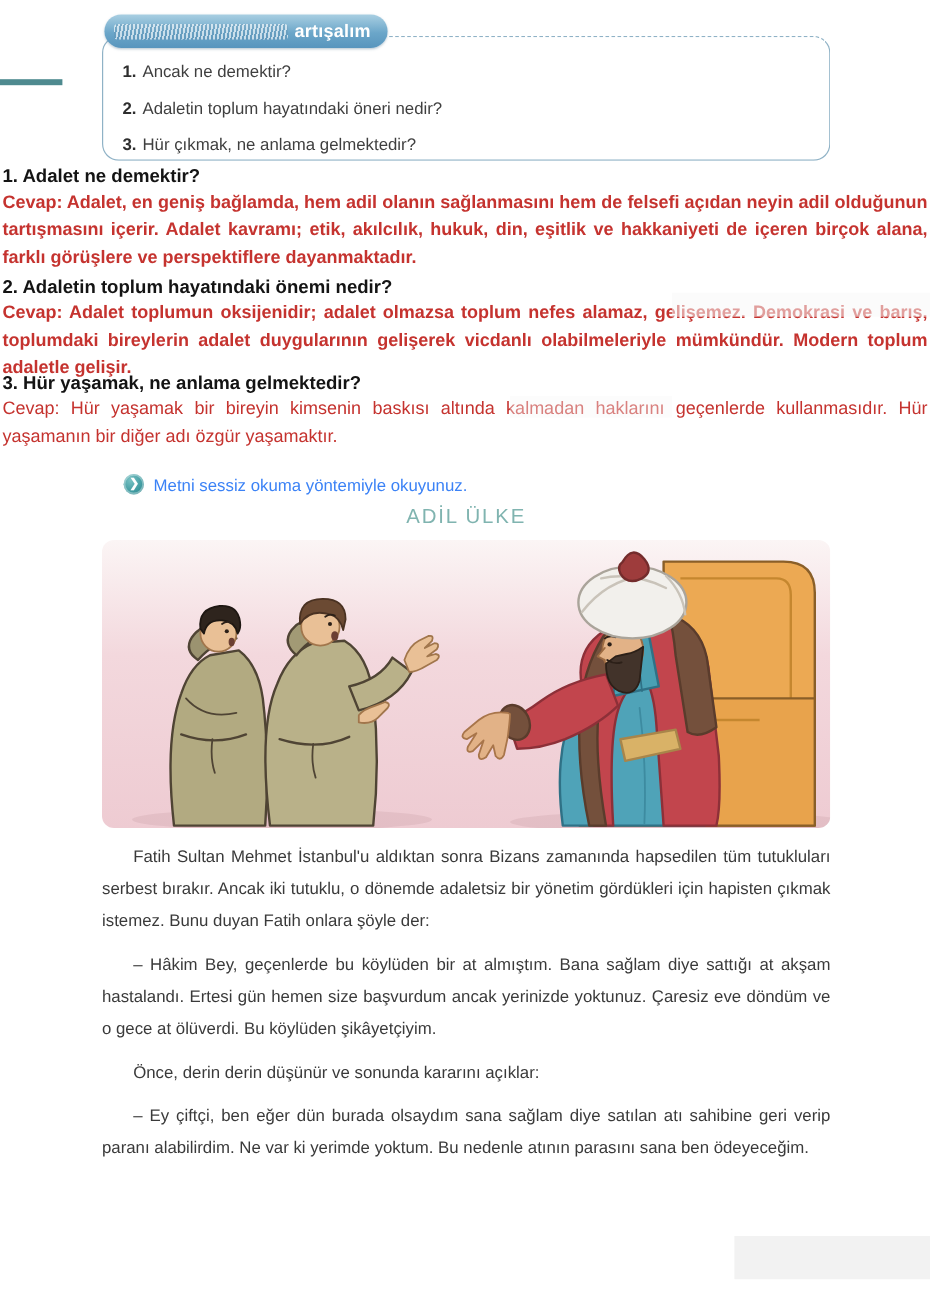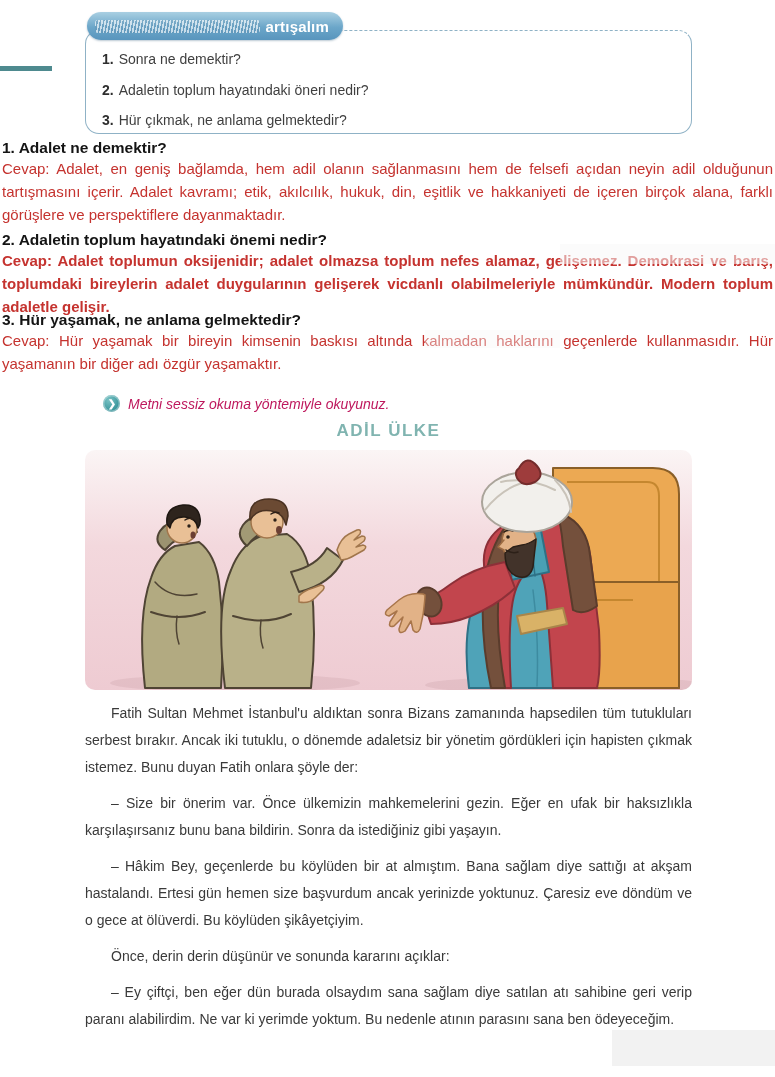--- a/index.html
+++ b/index.html
@@ -5,50 +5,50 @@
   html,body{margin:0;padding:0;background:#ffffff;}
   #page{position:relative;width:775px;height:1077px;background:#ffffff;overflow:hidden;
         font-family:"Liberation Sans", sans-serif;}
 
   
   .accent-bar{position:absolute;left:0;top:66px;width:52px;height:5px;background:#4e8a8f;}
 
   
   .prep-box{position:absolute;left:85px;top:30px;width:605px;height:102px;
             border:1px solid #8fb2c6;border-top:1px dashed #8fb2c6;border-radius:14px;background:#ffffff;}
-  .prep-tab{position:absolute;left:87px;top:12px;width:256px;height:28px;border-radius:15px;
+  .prep-tab{position:absolute;left:87px;top:12px;width:236px;height:28px;border-radius:15px;
             background:linear-gradient(180deg,#a9cfe2 0%,#6ba6c9 55%,#5895bd 100%);
             box-shadow:0 1px 2px rgba(60,100,130,.35);
             display:flex;align-items:center;justify-content:flex-end;padding:0 14px 0 8px;box-sizing:border-box;}
   .prep-tab .scribble{flex:1;height:13px;margin-right:6px;border-radius:3px;opacity:.85;
             background:repeating-linear-gradient(100deg,rgba(255,255,255,.75) 0 1.6px,rgba(90,130,160,.25) 1.6px 3.2px);}
   .prep-tab .tab-label{color:#ffffff;font-weight:bold;font-size:15px;letter-spacing:.2px;}
   .prep-q{position:absolute;left:16px;font-size:14px;color:#3f3f3f;}
   .prep-q b{color:#2e2e2e;margin-right:5px;}
   .prep-q.q1{top:20px;} .prep-q.q2{top:51px;} .prep-q.q3{top:81px;}
 
   
   .qa-heading{position:absolute;left:2px;width:770px;font-size:15.5px;font-weight:bold;color:#141414;}
   .qa-answer{position:absolute;left:2px;width:771px;font-size:15px;line-height:23px;color:#c5332f;text-align:justify;}
-  .h1{top:139px;} .a1{top:157px;}
+  .h1{top:139px;} .a1{top:157px;font-weight:bold;}
   .h2{top:231px;} .a2{top:249px;font-weight:bold;}
   .h3{top:311px;} .a3{top:329px;}
 
   
   .instruction{position:absolute;left:103px;top:395px;display:flex;align-items:center;}
   .chev-icon{width:17px;height:17px;border-radius:50%;
              background:radial-gradient(circle at 35% 30%, #79c2c4 0%, #3f9aa0 60%, #2f8187 100%);
              display:flex;align-items:center;justify-content:center;margin-right:8px;
              box-shadow:inset 0 0 0 1.5px rgba(255,255,255,.35);}
   .chev-icon span{color:#ffffff;font-size:10px;font-weight:bold;line-height:1;transform:translateX(.5px);}
-  .instruction-text{font-size:14px;color:#be185d;font-style:italic;}
+  .instruction-text{font-size:14px;color:#3b82f6;}
 
   
   .story-title{position:absolute;left:85px;top:421px;width:607px;text-align:center;
-               font-size:17px;font-weight:bold;letter-spacing:1.5px;color:#80b4b0;}
+               font-size:17px;font-weight:normal;letter-spacing:1.5px;color:#80b4b0;}
 
   
   .illustration{position:absolute;left:85px;top:450px;width:607px;height:240px;border-radius:10px;overflow:hidden;}
 
   
   .story{position:absolute;left:85px;top:700px;width:607px;font-size:14px;line-height:27px;
          color:#3a3a3a;text-align:justify;}
   .story p{margin:0 0 9px 0;text-indent:26px;}
 
   
@@ -59,21 +59,21 @@
 </style>
 </head>
 <body>
 
 <div id="page">
 
   <div class="accent-bar"></div>
 
   <div class="prep-box">
     <div class="prep-q q1">
-      <b>1.</b><span>Sonra ne demektir?</span>
+      <b>1.</b><span>Ancak ne demektir?</span>
     </div>
     <div class="prep-q q2">
       <b>2.</b><span>Adaletin toplum hayatındaki öneri nedir?</span>
     </div>
     <div class="prep-q q3">
       <b>3.</b><span>Hür çıkmak, ne anlama gelmektedir?</span>
     </div>
   </div>
   <div class="prep-tab">
     <span class="scribble"></span>
@@ -178,21 +178,20 @@
         <path d="M165 70 q-2 -21 19 -21 q19 0 19 17 l-2 9 q-3 -11 -11 -13 q-17 -5 -25 8 z" fill="#6b4a33" stroke="#4a3222" stroke-width="1.5"></path>
         <circle cx="190" cy="70" r="1.7" fill="#2c2018" stroke="none"></circle>
         <ellipse cx="194" cy="80" rx="3" ry="4" fill="#6b3f33" stroke="none"></ellipse>
         <path d="M186 64 q4 -3 8 -1" fill="none" stroke="#2c2018" stroke-width="1.5"></path>
       </g>
     </svg>
   </div>
 
   <div class="story">
     <p>Fatih Sultan Mehmet İstanbul'u aldıktan sonra Bizans zamanında hapsedilen tüm tutukluları serbest bırakır. Ancak iki tutuklu, o dönemde adaletsiz bir yönetim gördükleri için hapisten çıkmak istemez. Bunu duyan Fatih onlara şöyle der:</p>
-    <p>– Size bir önerim var. Önce ülkemizin mahkemelerini gezin. Eğer en ufak bir haksızlıkla karşılaşırsanız bunu bana bildirin. Sonra da istediğiniz gibi yaşayın.</p>
     <p>– Hâkim Bey, geçenlerde bu köylüden bir at almıştım. Bana sağlam diye sattığı at akşam hastalandı. Ertesi gün hemen size başvurdum ancak yerinizde yoktunuz. Çaresiz eve döndüm ve o gece at ölüverdi. Bu köylüden şikâyetçiyim.</p>
     <p>Önce, derin derin düşünür ve sonunda kararını açıklar:</p>
     <p>– Ey çiftçi, ben eğer dün burada olsaydım sana sağlam diye satılan atı sahibine geri verip paranı alabilirdim. Ne var ki yerimde yoktum. Bu nedenle atının parasını sana ben ödeyeceğim.</p>
 
   </div>
 
   <div class="smudge sm1"></div>
   <div class="smudge sm2"></div>
   <div class="smudge sm3"></div>
 

